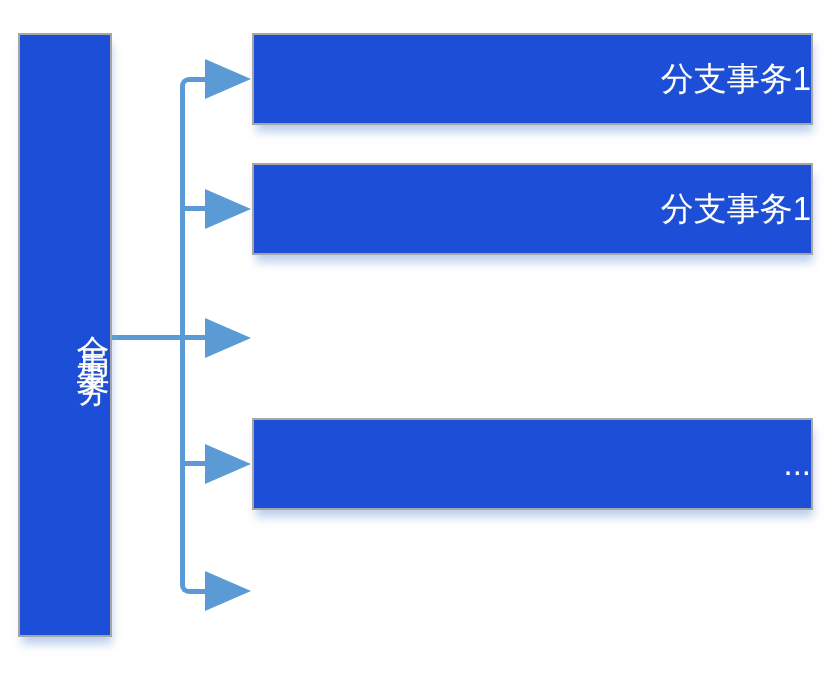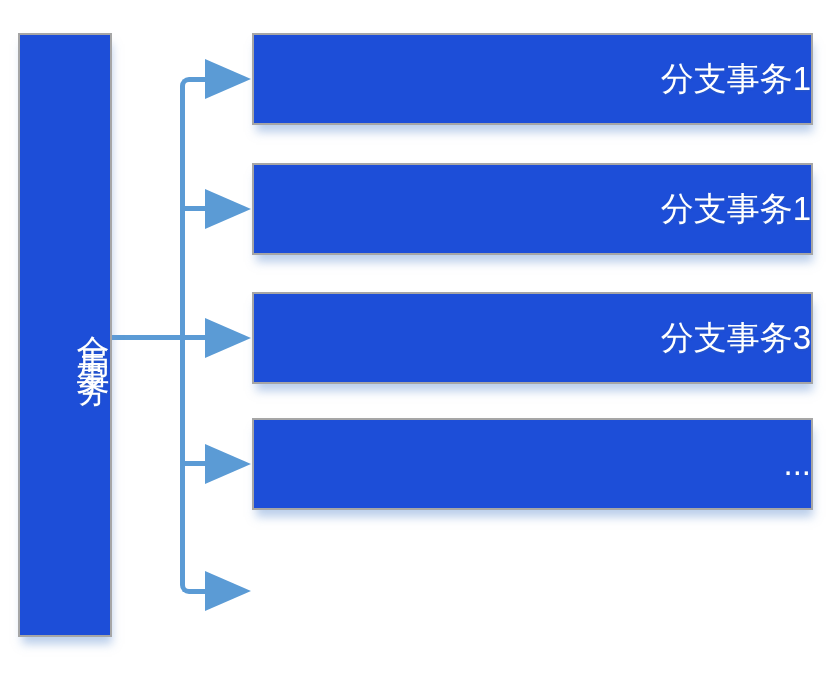--- a/index.html
+++ b/index.html
@@ -108,20 +108,17 @@
   <div class="node root-node">
     <span class="vtext">全局事务</span>
   </div>
 
   <div class="node branch-node branch-1">
     <span>分支事务1</span>
   </div>
   <div class="node branch-node branch-2">
     <span>分支事务1</span>
   </div>
-  <div class="node branch-node branch-3">
-    <span>分支事务3</span>
-  </div>
   <div class="node branch-node branch-4">
     <span>...</span>
   </div>
 
 </div>
 
 </body></html>

